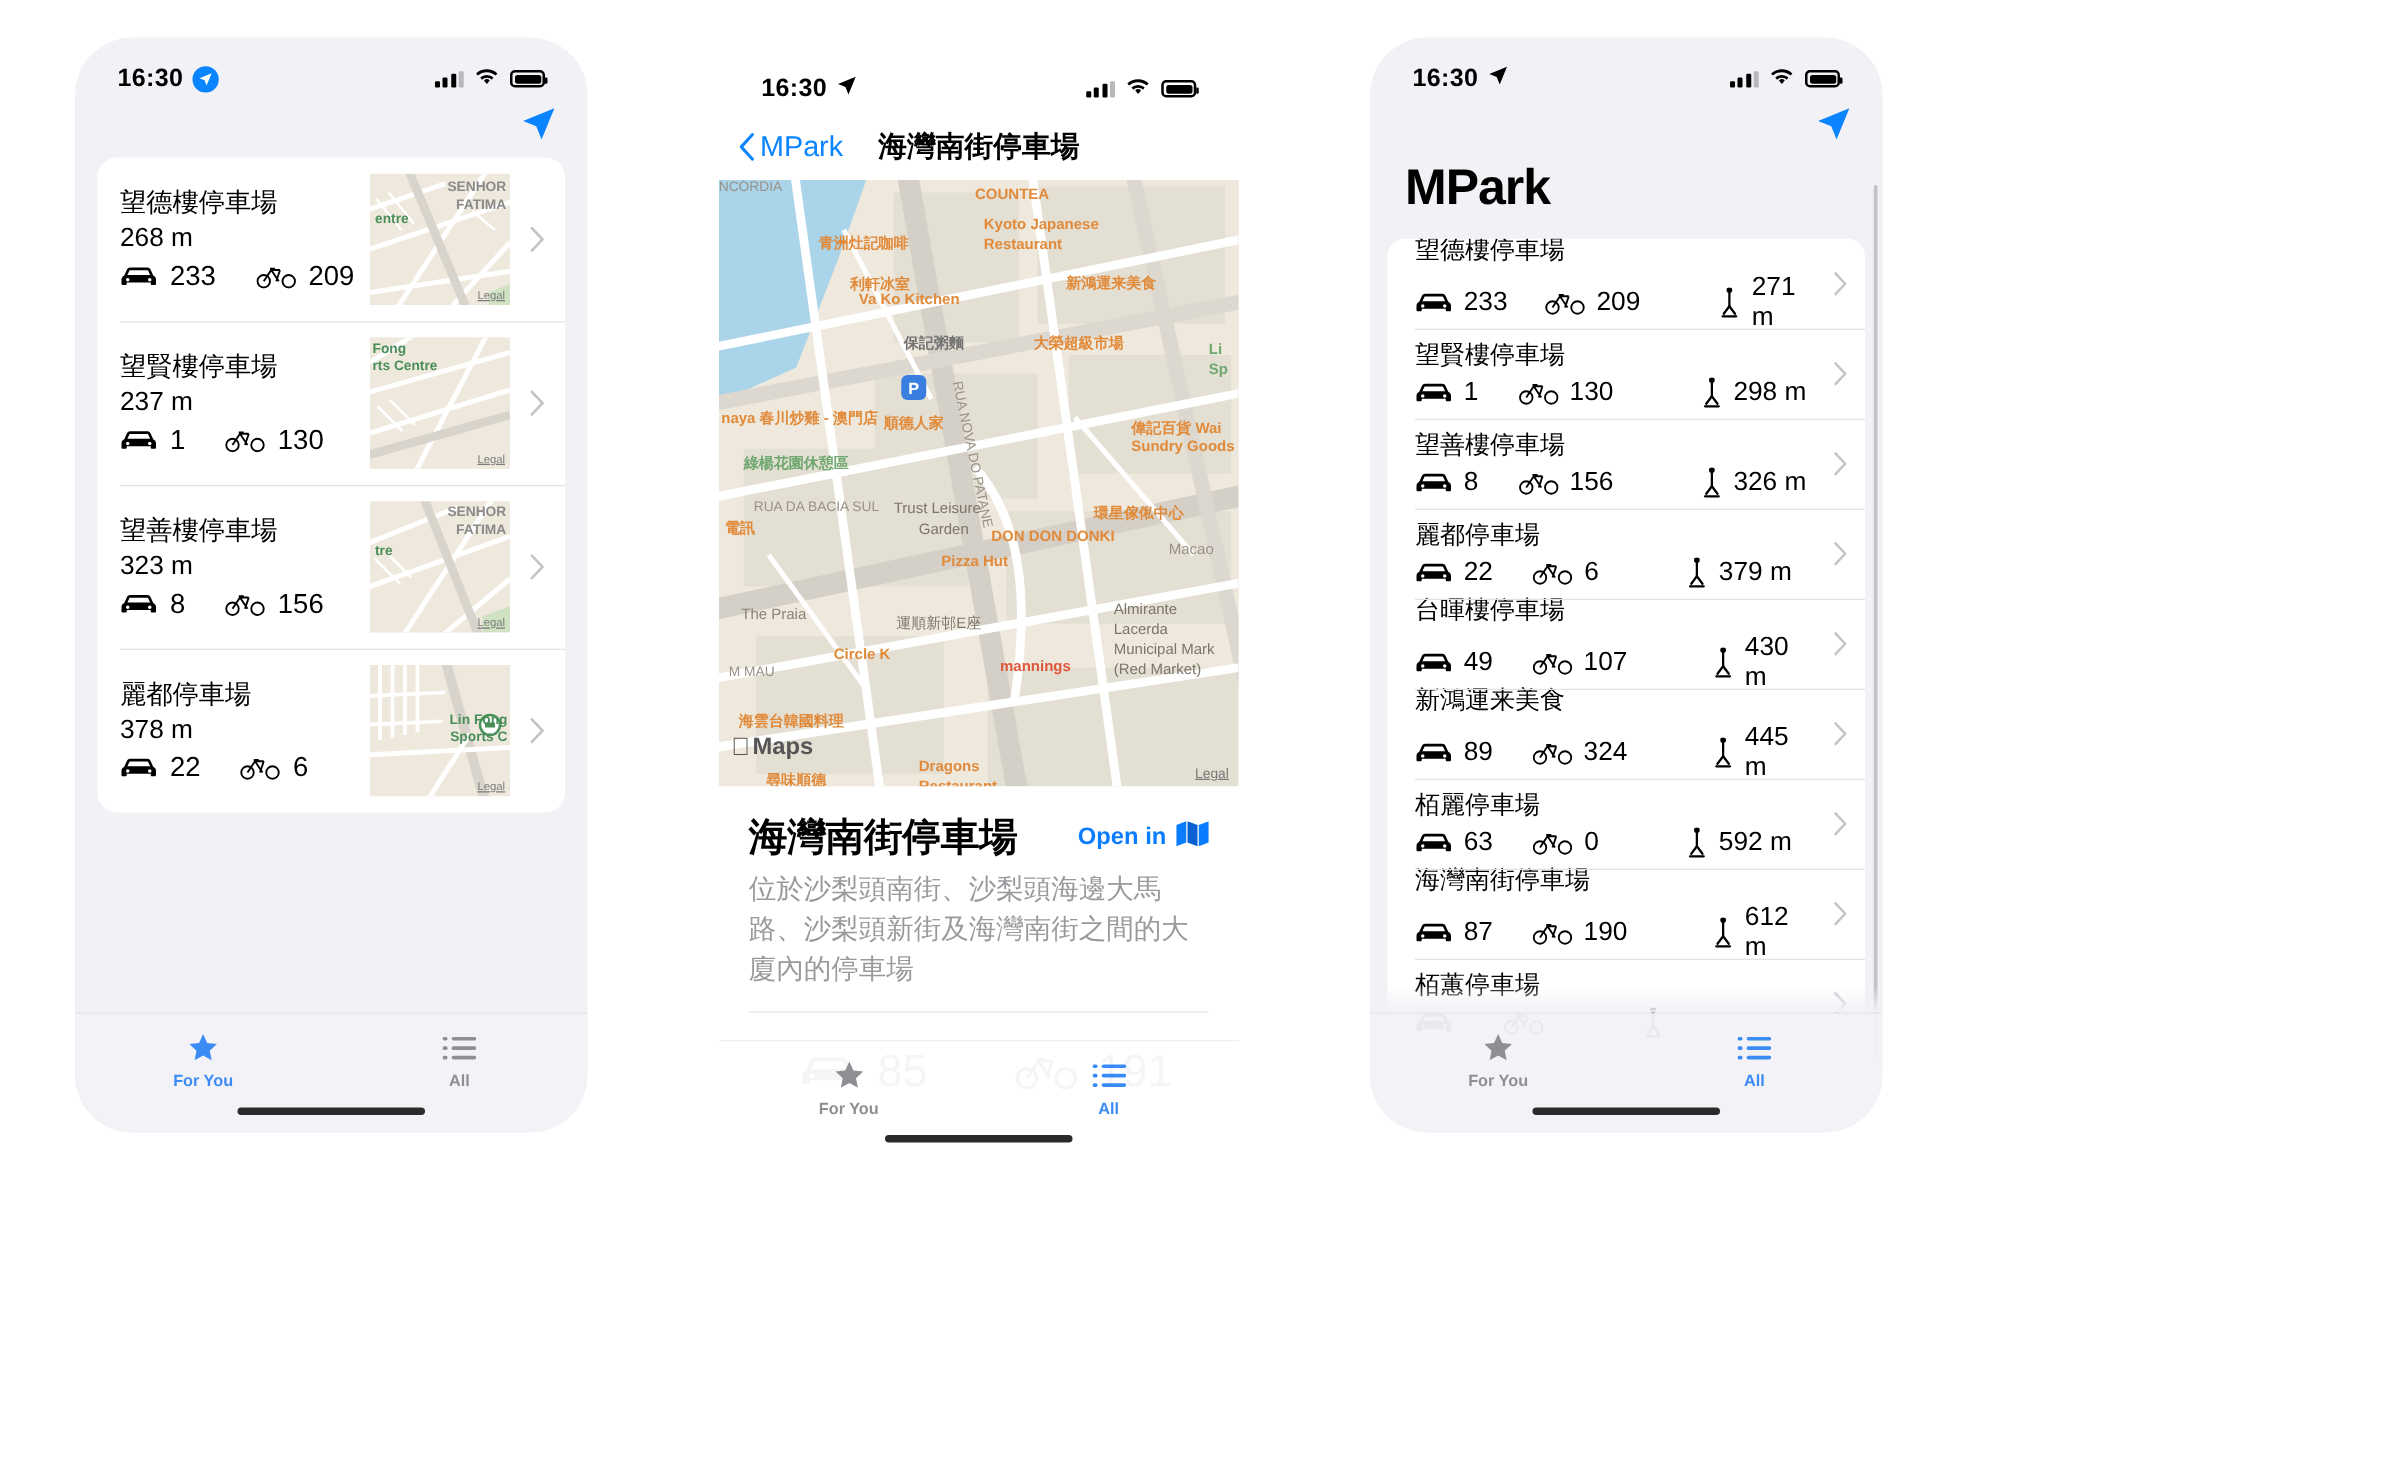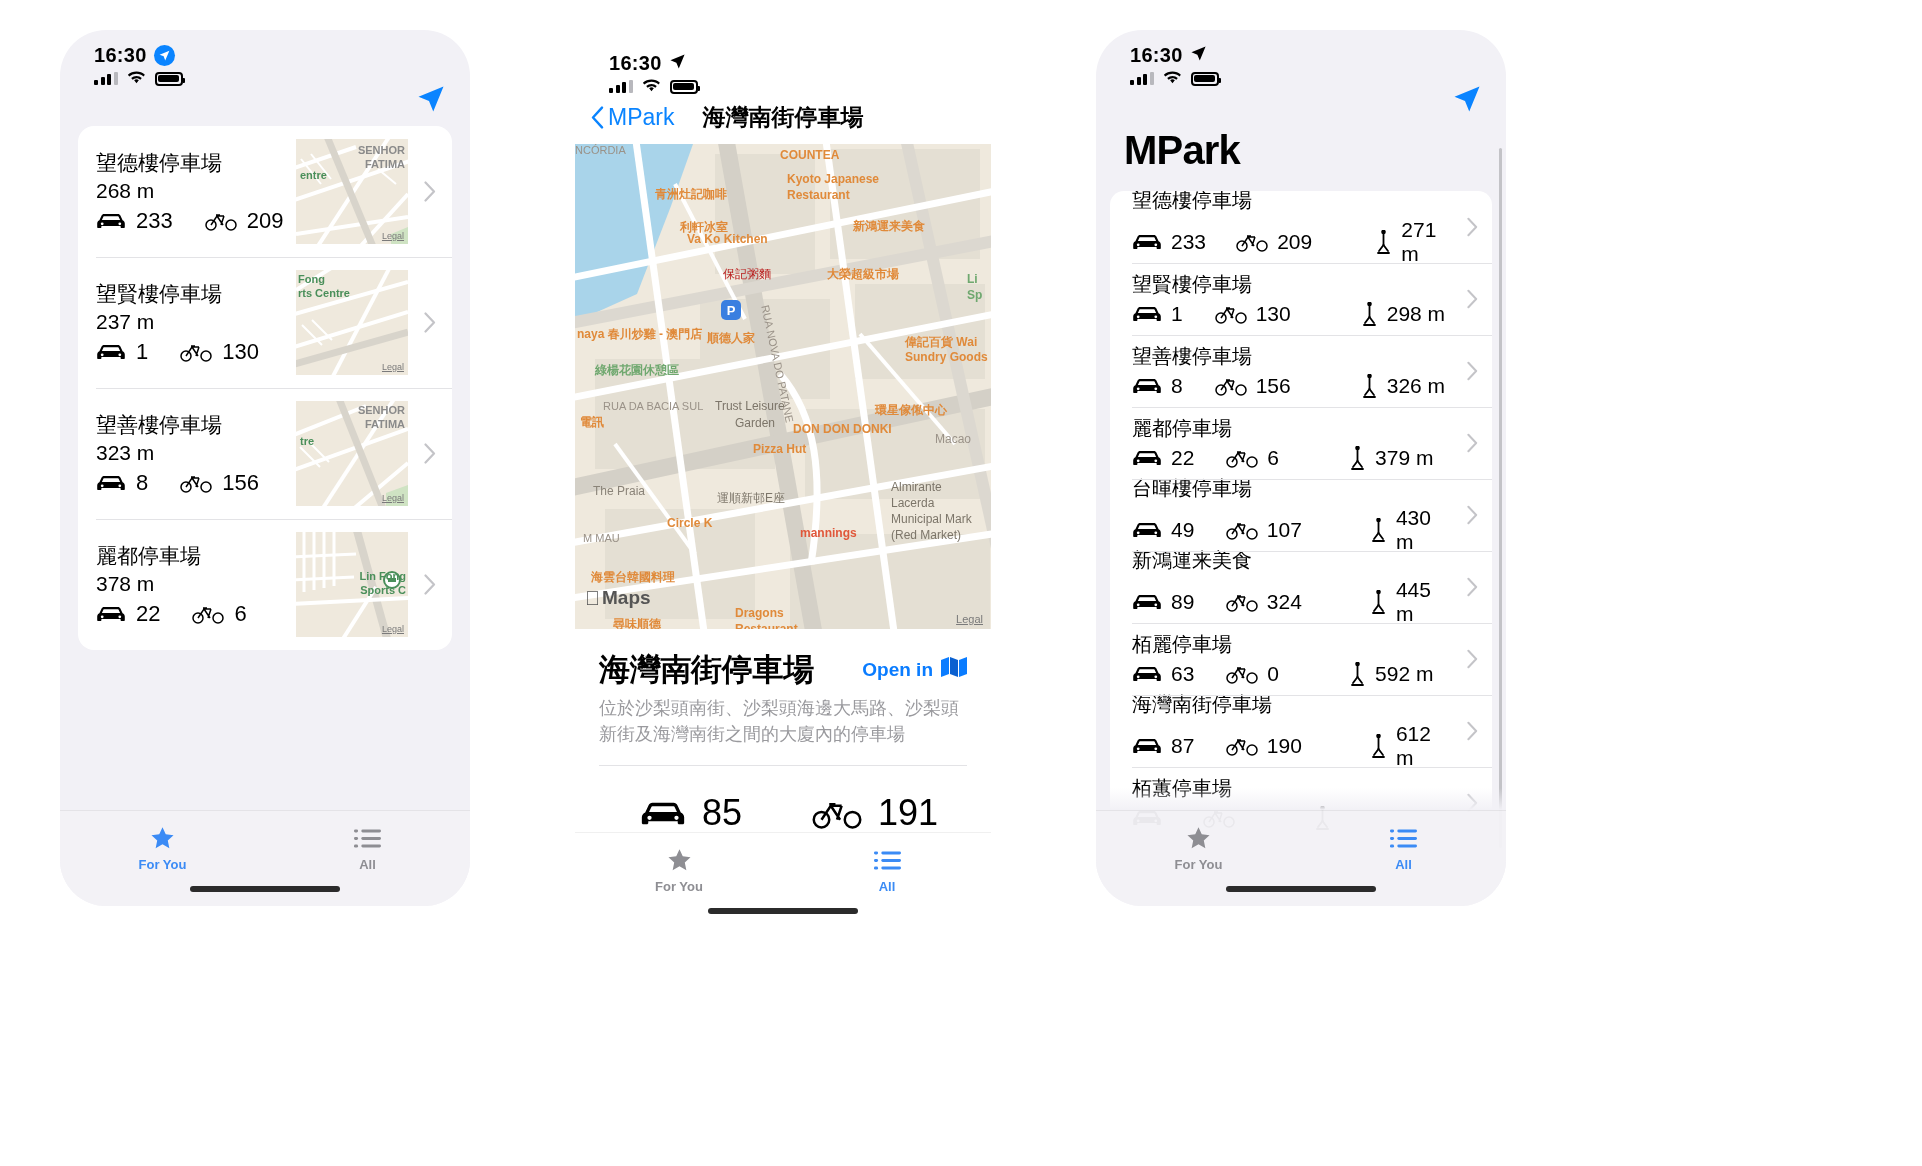--- a/index.html
+++ b/index.html
@@ -18,26 +18,25 @@
     overflow: hidden;
     background: #f2f1f6;
   }
   .phone-1 { left: 60px;   top: 30px;  width: 410px; height: 876px; }
   .phone-2 { left: 575px;  top: 38px;  width: 416px; height: 890px; background:#ffffff; }
   .phone-3 { left: 1096px; top: 30px;  width: 410px; height: 876px; }
 
   
   .statusbar {
     height: 52px;
-    display: flex; align-items: flex-start;
+    display: flex; align-items: center;
     justify-content: space-between;
     padding: 14px 34px 0 34px;
     font-size: 20px; font-weight: 700; color: #000;
     letter-spacing: .3px;
-    flex-direction: column;
   }
   .sb-left { display:flex; align-items:center; gap:7px; }
   .sb-right { display:flex; align-items:center; gap:9px; }
   .loc-badge {
     width: 21px; height: 21px; border-radius: 50%;
     background: #0a84ff; display:inline-flex; align-items:center; justify-content:center;
   }
   .loc-badge svg { width: 13px; height: 13px; }
   .loc-plain svg { width: 17px; height: 17px; }
 
@@ -136,21 +135,21 @@
     font-size: 23px; font-weight:600; color:#000; pointer-events:none;
   }
   .p2-map {
     height: 485px; position:relative; overflow:hidden; background:#ece7dc;
   }
   .p2-detail { padding: 20px 24px 0 24px; }
   .p2-dtop { display:flex; align-items:flex-start; justify-content:space-between; gap:10px; }
   .p2-dtitle { font-size: 31px; font-weight:600; color:#000; letter-spacing:-.3px; }
   .p2-open { display:flex; align-items:center; gap:8px; color:#0a7cff; font-size:19px; font-weight:600; white-space:nowrap; padding-top:8px;}
   .p2-open svg { width:26px; height:20px; }
-  .p2-desc { font-size: 18px; color:#9a9a9e; line-height:1.45; margin-top:4px; }
+  .p2-desc { font-size: 22px; color:#9a9a9e; line-height:1.45; margin-top:4px; }
   .p2-sep { height:1px; background:#e3e3e6; margin: 18px 0 0 0; }
   .p2-counts { display:flex; align-items:center; margin-top: 26px; }
   .p2-count { flex:1; display:flex; align-items:center; justify-content:center; gap:16px; }
   .p2-count .num { font-size: 36px; color:#000; }
   .p2-count .ico-car svg { width:46px; height:25px; }
   .p2-count .ico-bike svg { width:50px; height:31px; }
 
   
   .p3-card { margin: 0 14px; background:#fff; border-radius:14px; overflow:hidden; }
   .p3-row { position:relative; display:flex; align-items:center; padding: 14px 0 14px 22px; height:72px; }
@@ -545,21 +544,21 @@
 
       <div style="position:absolute; left:0; top:0; right:0; bottom:0; font-size:12px;">
         <span style="position:absolute;left:152;top:0;color:#9a9288;font-size:11px;">NCÓRDIA</span>
         <span style="position:absolute;left:205px;top:4px;color:#e08a3a;font-weight:600;">COUNTEA</span>
         <span style="position:absolute;left:212px;top:28px;color:#e08a3a;font-weight:600;">Kyoto Japanese</span>
         <span style="position:absolute;left:212px;top:44px;color:#e08a3a;font-weight:600;">Restaurant</span>
         <span style="position:absolute;left:80px;top:42px;color:#e08a3a;font-weight:600;">青洲灶記咖啡</span>
         <span style="position:absolute;left:105px;top:75px;color:#e08a3a;font-weight:600;">利軒冰室</span>
         <span style="position:absolute;left:278px;top:74px;color:#e08a3a;font-weight:600;">新鴻運来美食</span>
         <span style="position:absolute;left:112px;top:88px;color:#e08a3a;font-weight:600;">Va Ko Kitchen</span>
-        <span style="position:absolute;left:148px;top:122px;color:#b91c1c;font-weight:400;">保記粥麵</span>
+        <span style="position:absolute;left:148px;top:122px;color:#737373;font-weight:700;">保記粥麵</span>
         <span style="position:absolute;left:252px;top:122px;color:#e08a3a;font-weight:600;">大榮超級市場</span>
         <span style="position:absolute;left:2px;top:182px;color:#e08a3a;font-weight:600;">naya 春川炒雞 - 澳門店</span>
         <span style="position:absolute;left:132px;top:186px;color:#e08a3a;font-weight:600;">順德人家</span>
         <span style="position:absolute;left:330px;top:190px;color:#e08a3a;font-weight:600;">偉記百貨 Wai</span>
         <span style="position:absolute;left:330px;top:206px;color:#e08a3a;font-weight:600;">Sundry Goods</span>
         <span style="position:absolute;left:20px;top:218px;color:#6fa86f;font-weight:600;">綠楊花園休憩區</span>
         <span style="position:absolute;left:28px;top:256px;color:#9a9288;font-size:11px;">RUA DA BACIA SUL</span>
         <span style="position:absolute;left:140px;top:255px;color:#7c7569;">Trust Leisure</span>
         <span style="position:absolute;left:160px;top:272px;color:#7c7569;">Garden</span>
         <span style="position:absolute;left:300px;top:258px;color:#e08a3a;font-weight:600;">環星傢俬中心</span>

